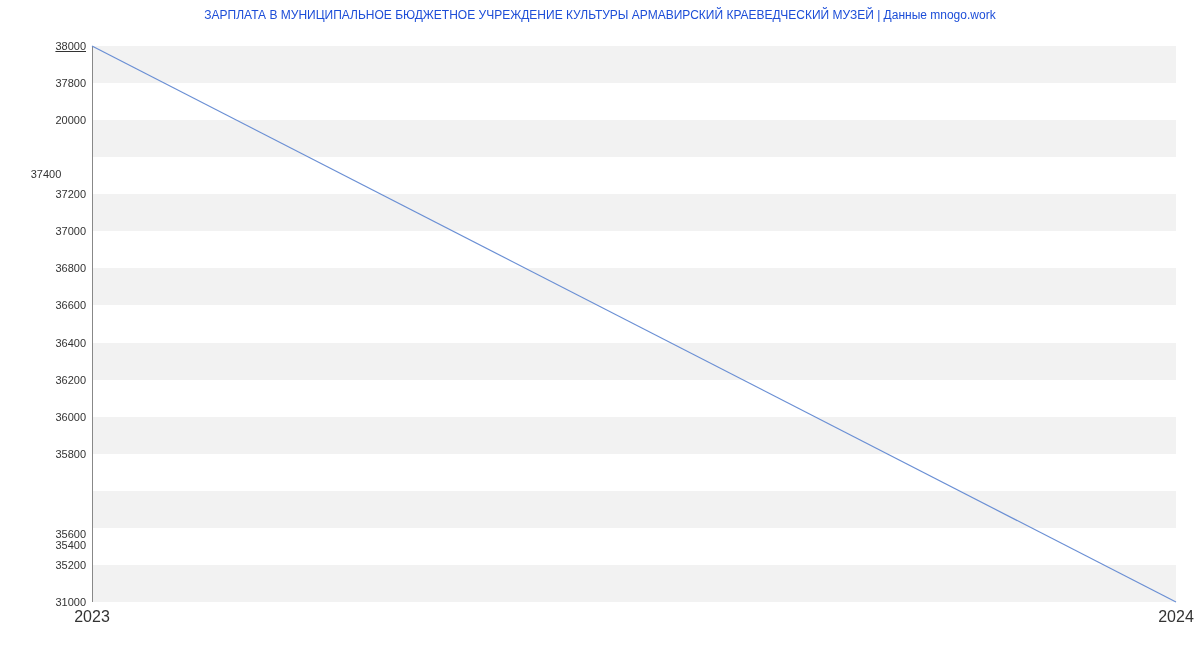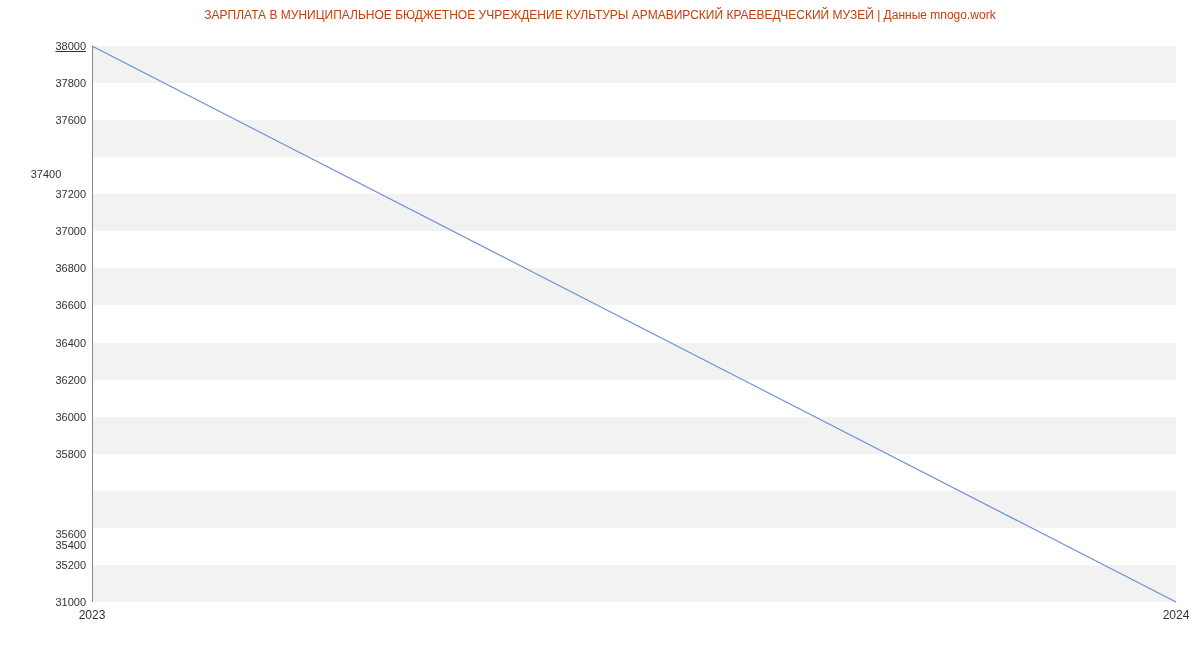--- a/index.html
+++ b/index.html
@@ -15,21 +15,21 @@
       width: 1200px;
       height: 650px;
     }
     .chart-title {
       position: absolute;
       top: 8px;
       left: 0;
       right: 0;
       text-align: center;
       font-size: 12px;
-      color: #c2410c;
+      color: #1d4ed8;
       font-weight: normal;
     }
     .plot-area {
       position: absolute;
       left: 92px;
       top: 46px;
       width: 1084px;
       height: 556px;
       border-bottom: 1px solid #888;
       border-left: 1px solid #888;
@@ -45,21 +45,21 @@
       right: 1114px;
       width: 80px;
       text-align: right;
       font-size: 11px;
       color: #333;
       transform: translateY(-50%);
     }
     .x-tick-label {
       position: absolute;
       top: 608px;
-      font-size: 12px;
+      font-size: 16px;
       color: #333;
       transform: translateX(-50%);
     }
     .line-svg {
       position: absolute;
       left: 92px;
       top: 46px;
       width: 1084px;
       height: 556px;
       overflow: visible;
@@ -95,21 +95,21 @@
       <div class="y-tick-label" style="top: 490.8px; margin-top: 43px;">35600</div>
       <div class="y-tick-label" style="top: 453.733px;">35800</div>
       <div class="y-tick-label" style="top: 416.667px;">36000</div>
       <div class="y-tick-label" style="top: 379.6px;">36200</div>
       <div class="y-tick-label" style="top: 342.533px;">36400</div>
       <div class="y-tick-label" style="top: 305.467px;">36600</div>
       <div class="y-tick-label" style="top: 268.4px;">36800</div>
       <div class="y-tick-label" style="top: 231.333px;">37000</div>
       <div class="y-tick-label" style="top: 194.267px;">37200</div>
       <div class="y-tick-label" style="top: 174px; text-align: center;">37400</div>
-      <div class="y-tick-label" style="top: 120.133px;">37600</div>
+      <div class="y-tick-label" style="top: 120.133px;">20000</div>
       <div class="y-tick-label" style="top: 83.0667px;">37800</div>
       <div class="y-tick-label" style="top: 46px; text-decoration: underline;">38000</div>
     </div>
   <div id="x-labels">
       <div class="x-tick-label" style="left: 92px;">2023</div>
       <div class="x-tick-label" style="left: 1176px;">2024</div>
     </div>
 </div>
 
 </body></html>

